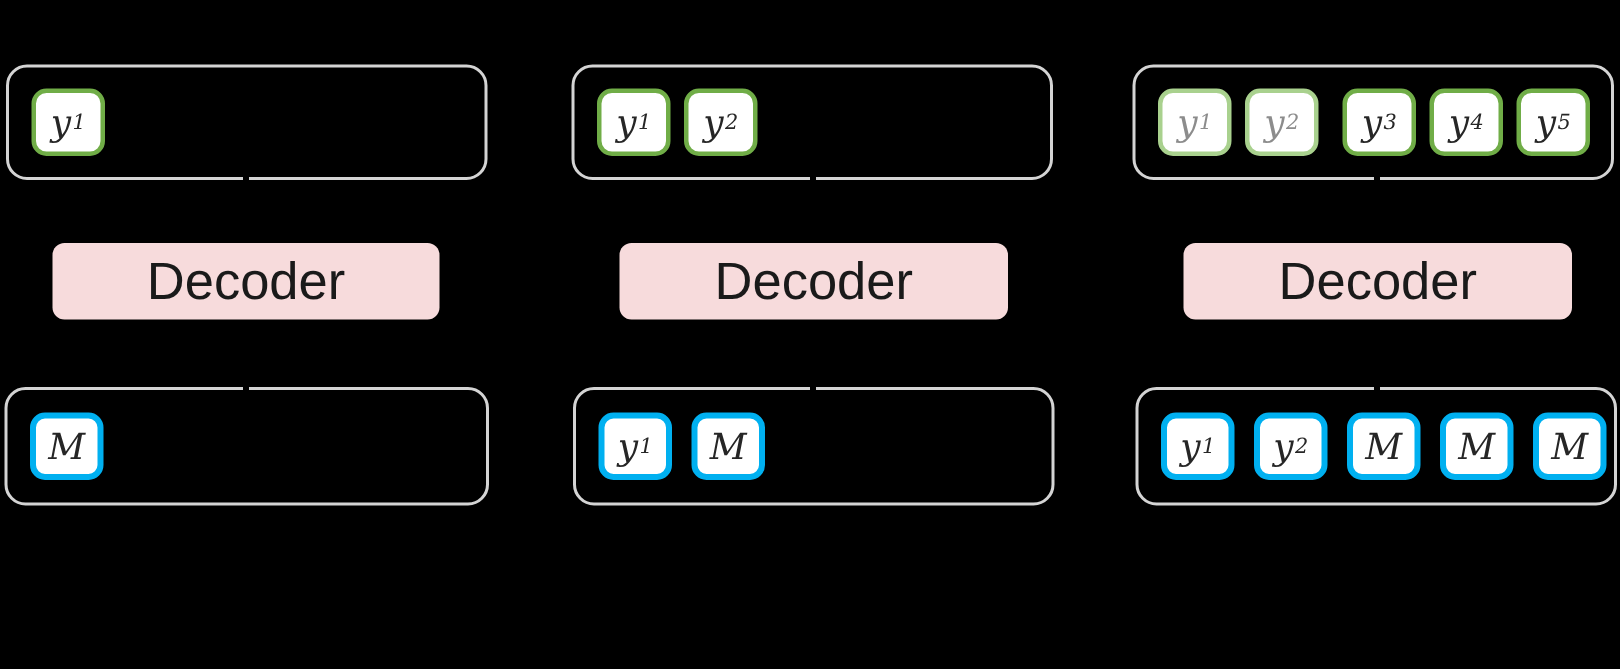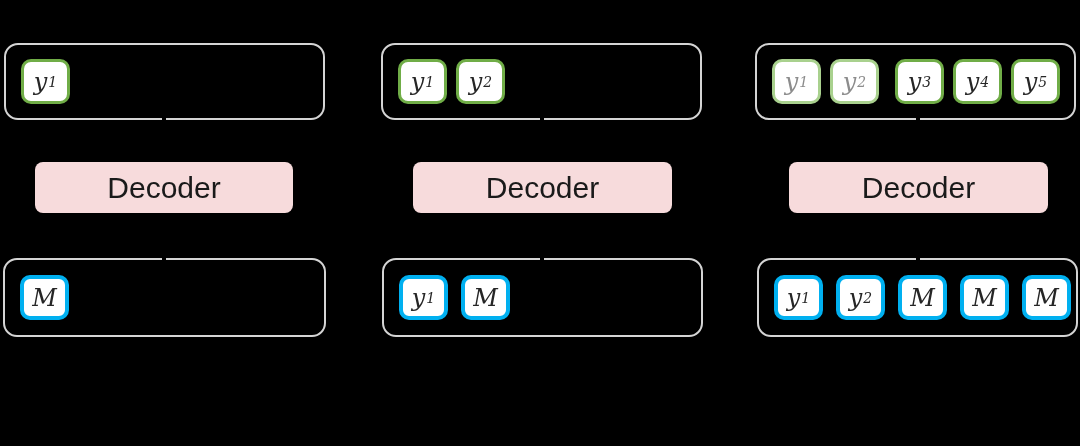--- a/index.html
+++ b/index.html
@@ -46,21 +46,21 @@
   .token.faded {border:3px solid var(--green-faded,#A9D18E);color:var(--faded-ink,#8C8C8C);}
   .token.mask  {border:4px solid var(--blue,#00B0F0);color:var(--token-ink,#262626);}
   .token.group-start{margin-left:7px;}
   
   .decoder{
     position:absolute;
     box-sizing:border-box;
     border-radius:8px;
     background:var(--pink,#F7DBDC);
     display:flex;align-items:center;justify-content:center;
-    font-size:30px;
+    font-size:35px;
     color:var(--ink,#1A1A1A);
     z-index:1;
   }
   
   .tick{
     position:absolute;
     width:4px;height:13px;
     background:#000;
     z-index:2;
   }

